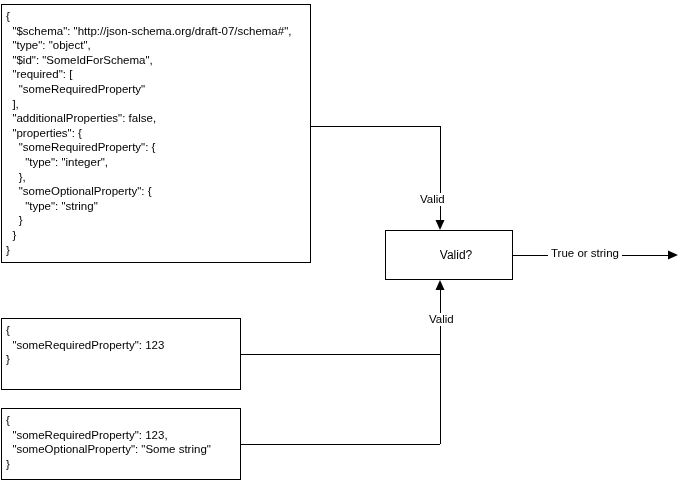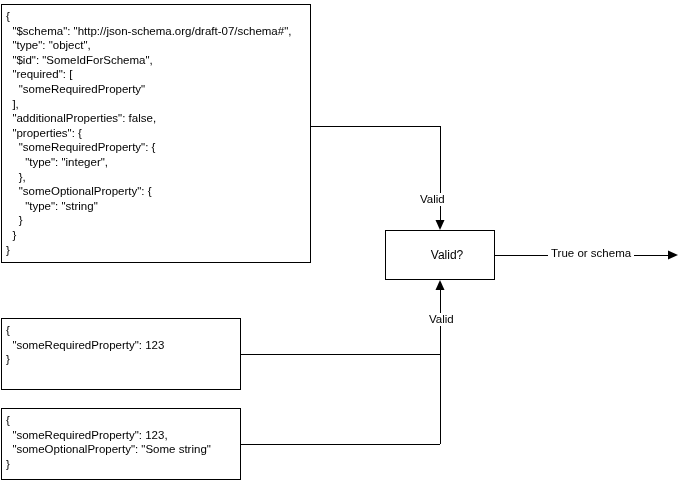--- a/index.html
+++ b/index.html
@@ -35,21 +35,21 @@
     line-height: 14.6px;
     white-space: pre;
     color: #000000;
   }
 
   #schema-box   { left: 1px;  top: 4px;   width: 310px; height: 259px; }
   #data-box-1   { left: 1px;  top: 318px; width: 240px; height: 72px; }
   #data-box-2   { left: 1px;  top: 408px; width: 240px; height: 72px; }
 
   #valid-box {
-    left: 385px; top: 230px; width: 110px; height: 50px;
+    left: 385px; top: 230px; width: 128px; height: 50px;
     display: flex;
     align-items: center;
     justify-content: center;
     padding-left: 14px;
   }
   #valid-box .valid-label {
     font-size: 12px;
     line-height: 14px;
     color: #000000;
   }
@@ -138,15 +138,15 @@
   </div>
 
   <div class="box" id="valid-box">
     <span class="valid-label">Valid?</span>
   </div>
 
   <span class="edge-label" id="label-schema">Valid</span>
 
   <span class="edge-label" id="label-data">Valid</span>
 
-  <span class="edge-label" id="label-true-or-false">True or schema</span>
+  <span class="edge-label" id="label-true-or-false">True or string</span>
 
 </div>
 
 </body></html>

